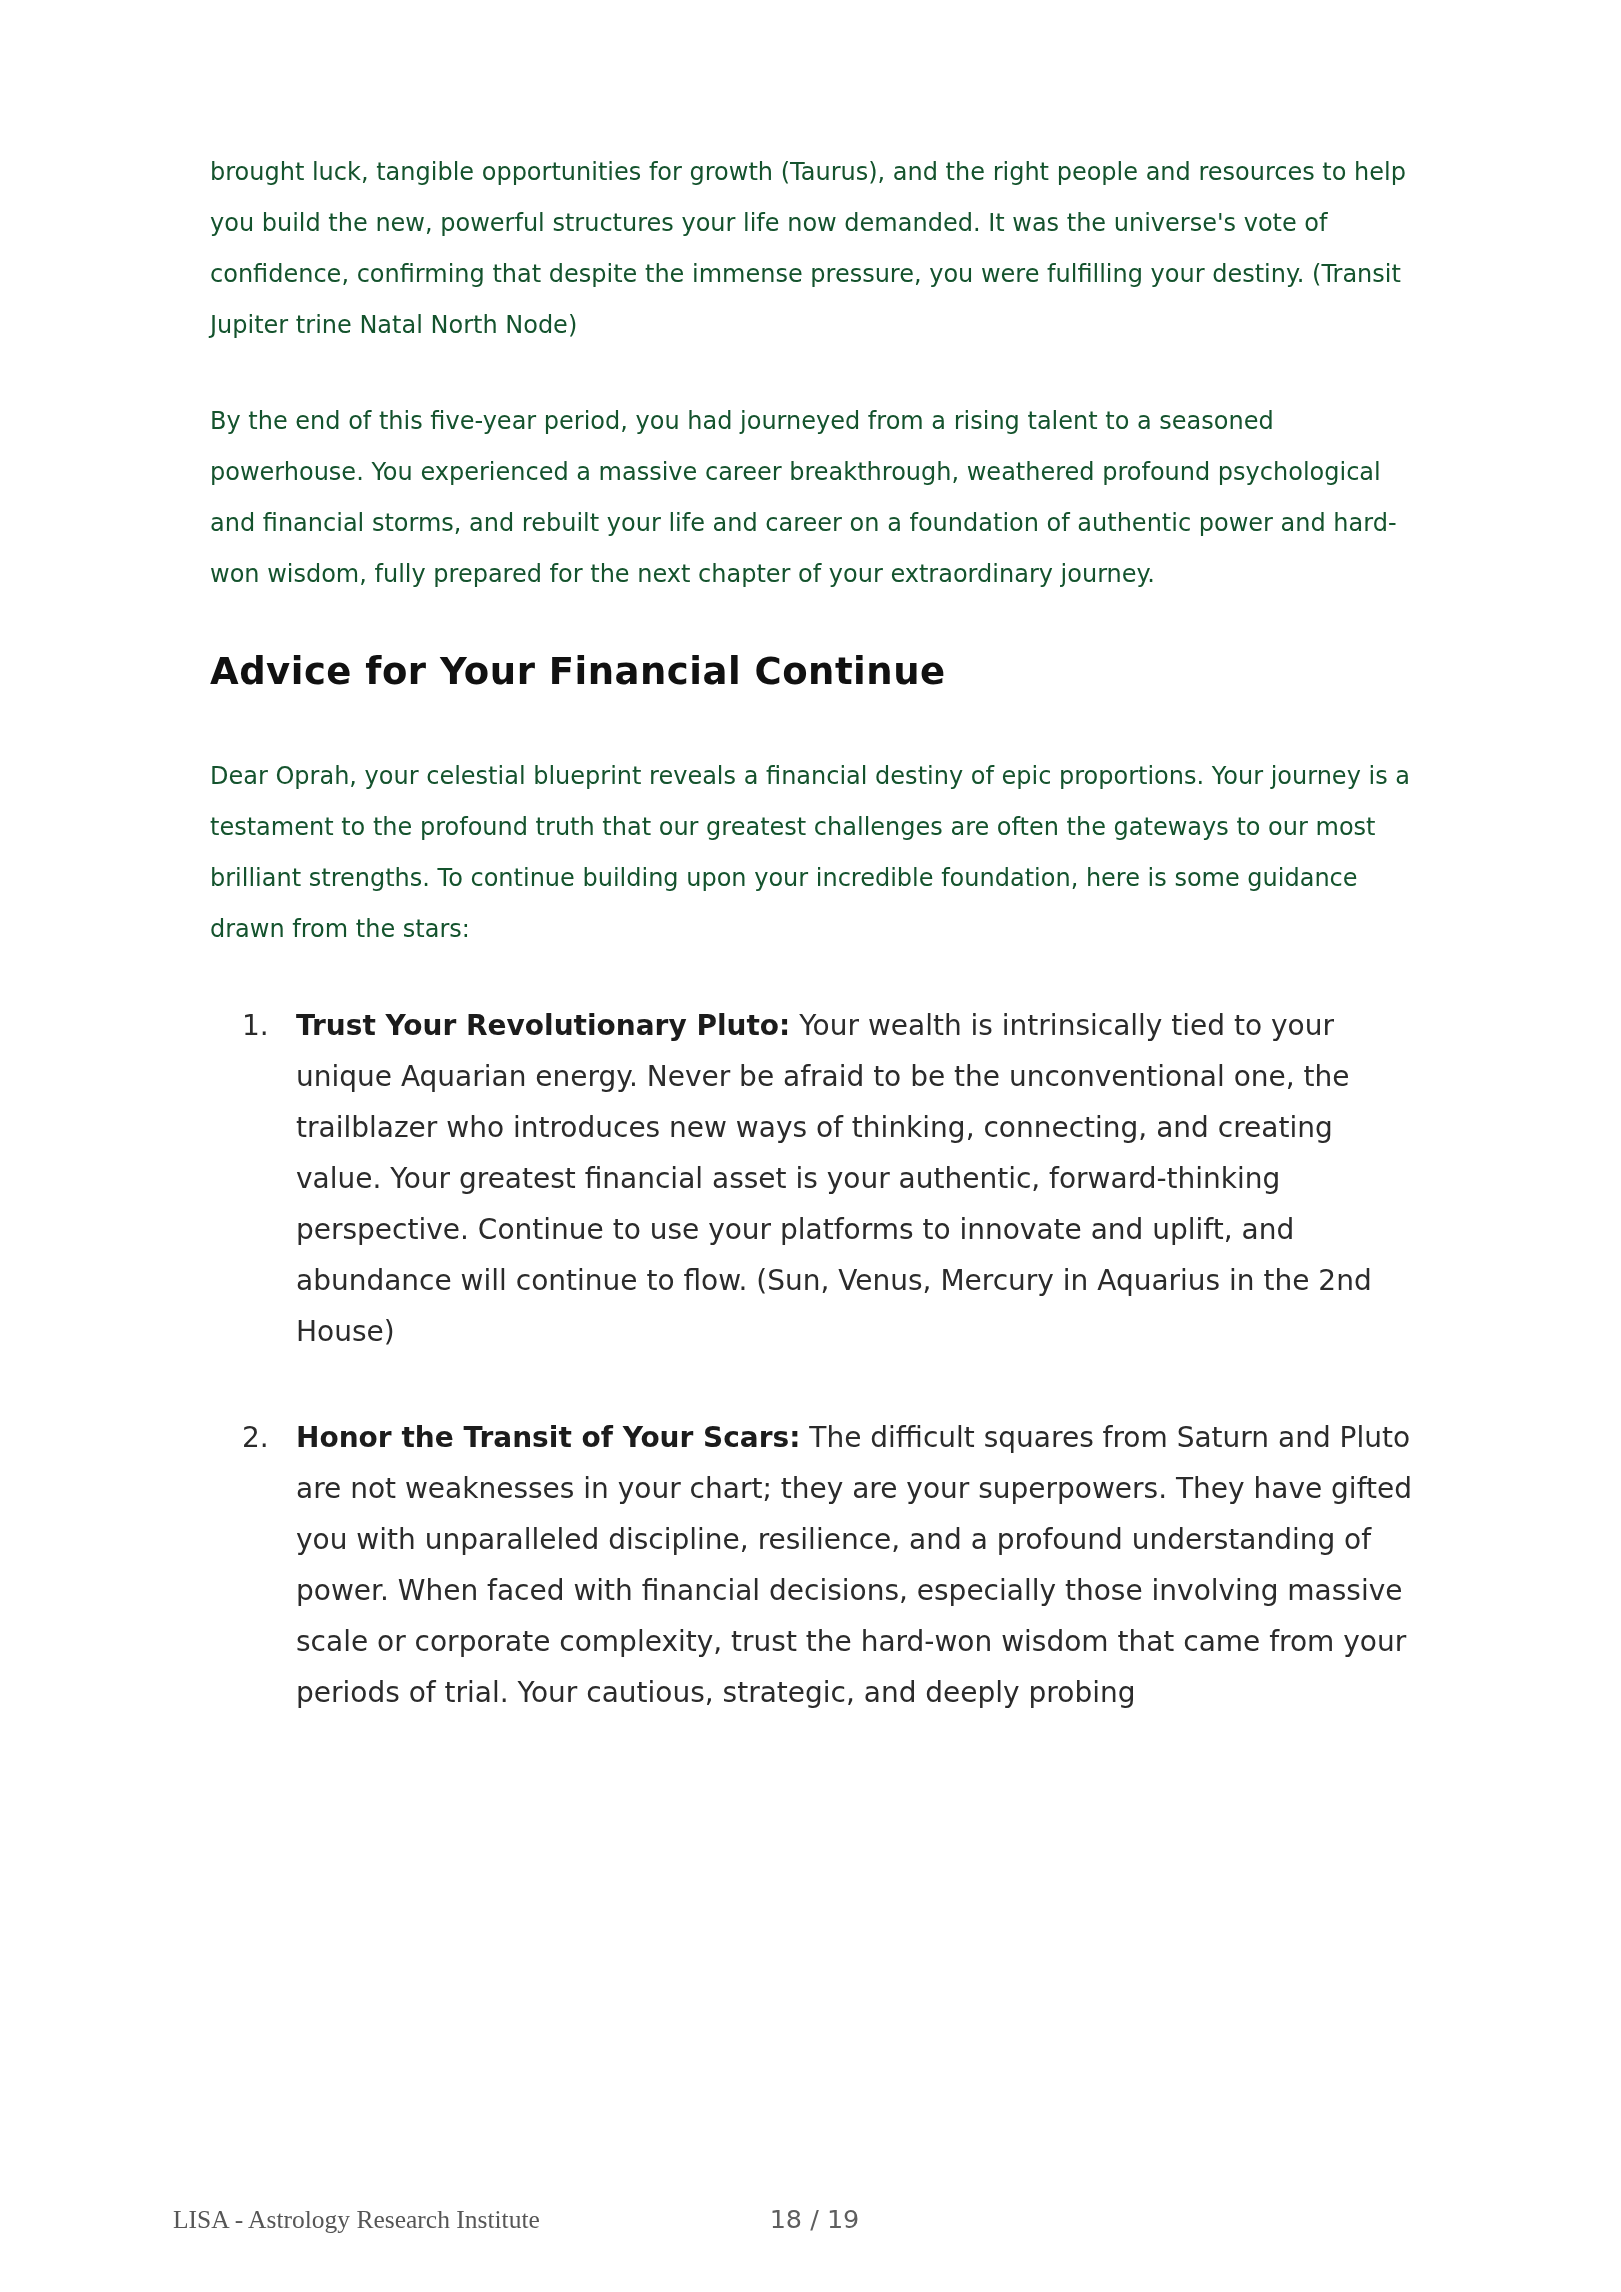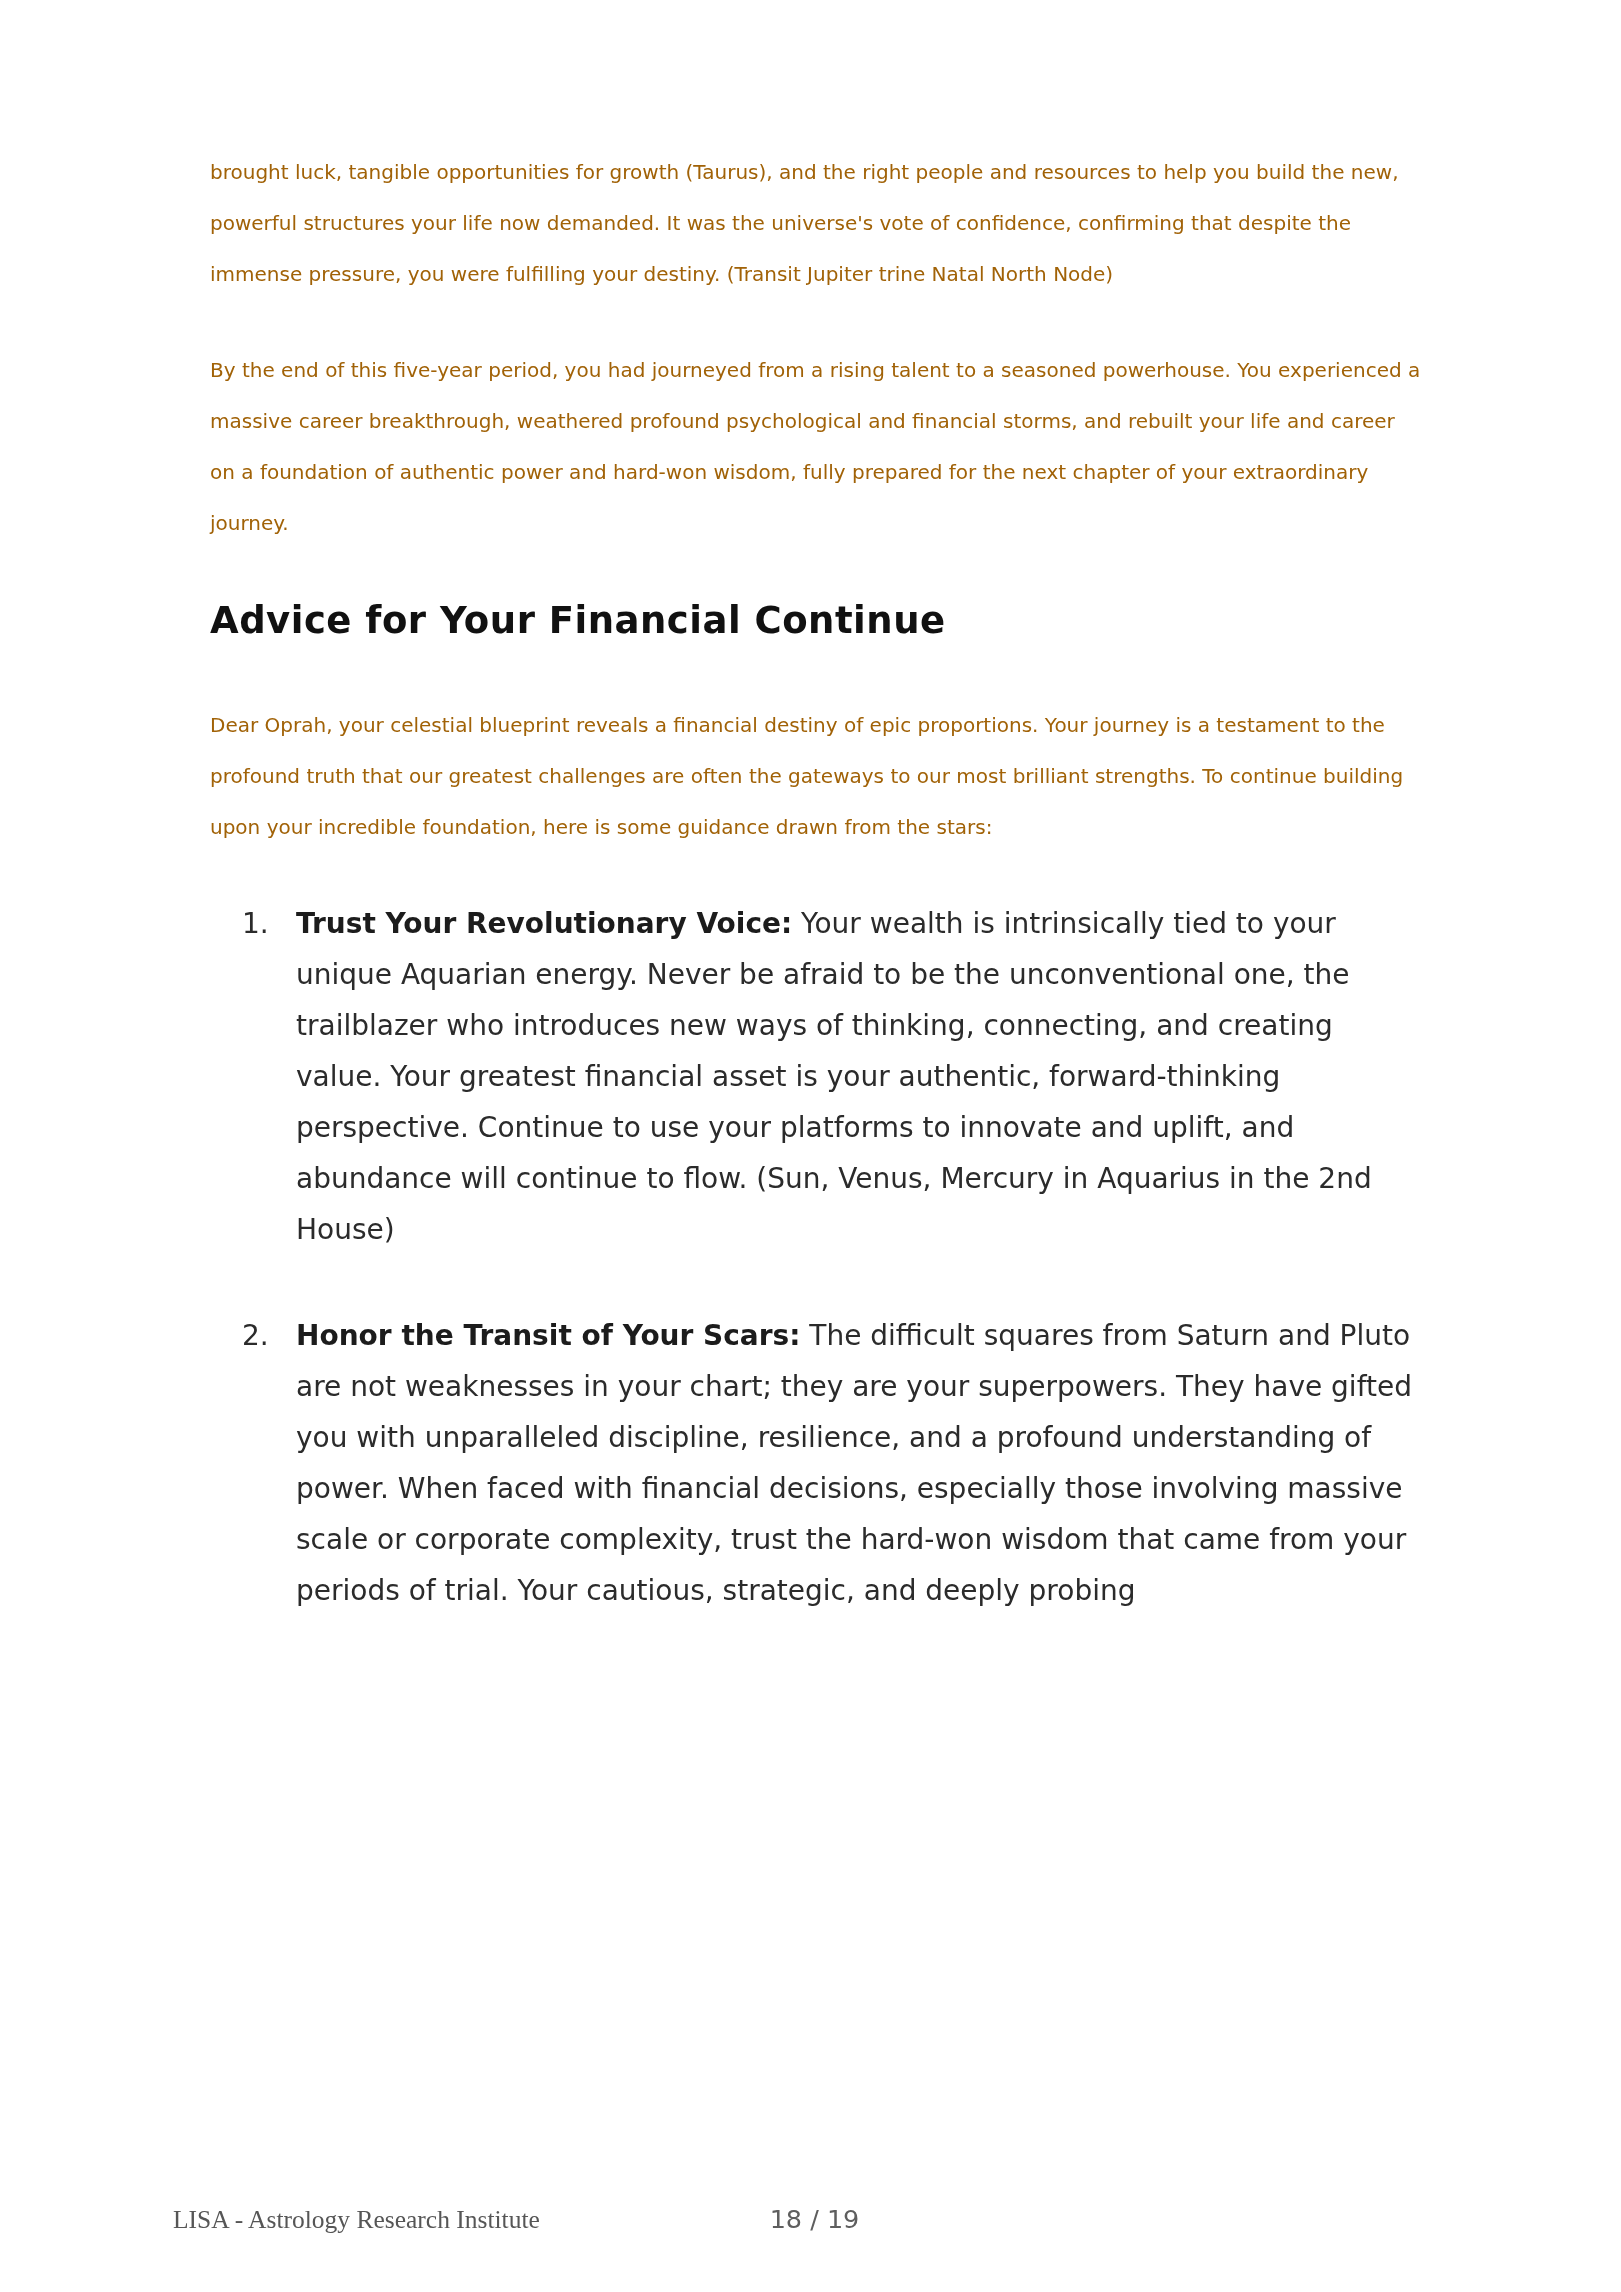--- a/index.html
+++ b/index.html
@@ -16,24 +16,24 @@
     color: #2b2b2b;
     overflow: hidden;
   }
   .content {
     position: absolute;
     left: 210px;
     top: 147px;
     width: 1215px;
   }
   .body-par {
-    font-size: 20px;
+    font-size: 24px;
     line-height: 51px;
     margin: 0 0 45px 0;
-    color: #a16207;
+    color: #14532d;
   }
   .section-heading {
     font-size: 37px;
     line-height: 53px;
     font-weight: bold;
     color: #111111;
     margin: 43px 0 53px 0;
     letter-spacing: 0.5px;
   }
   ol.advice-list {
@@ -93,21 +93,21 @@
 
     <p class="body-par">By the end of this five-year period, you had journeyed from a rising talent to a seasoned powerhouse. You experienced a massive career breakthrough, weathered profound psychological and financial storms, and rebuilt your life and career on a foundation of authentic power and hard-won wisdom, fully prepared for the next chapter of your extraordinary journey.</p>
 
     <h2 class="section-heading">Advice for Your Financial Continue</h2>
 
     <p class="body-par">Dear Oprah, your celestial blueprint reveals a financial destiny of epic proportions. Your journey is a testament to the profound truth that our greatest challenges are often the gateways to our most brilliant strengths. To continue building upon your incredible foundation, here is some guidance drawn from the stars:</p>
 
     <ol class="advice-list">
       <li>
         <span class="item-number">1.</span>
-        <span class="item-lead">Trust Your Revolutionary Voice:</span> 
+        <span class="item-lead">Trust Your Revolutionary Pluto:</span> 
         <span class="item-body">Your wealth is intrinsically tied to your unique Aquarian energy. Never be afraid to be the unconventional one, the trailblazer who introduces new ways of thinking, connecting, and creating value. Your greatest financial asset is your authentic, forward-thinking perspective. Continue to use your platforms to innovate and uplift, and abundance will continue to flow. (Sun, Venus, Mercury in Aquarius in the 2nd House)</span>
       </li>
       <li>
         <span class="item-number">2.</span>
         <span class="item-lead">Honor the Transit of Your Scars:</span> 
         <span class="item-body">The difficult squares from Saturn and Pluto are not weaknesses in your chart; they are your superpowers. They have gifted you with unparalleled discipline, resilience, and a profound understanding of power. When faced with financial decisions, especially those involving massive scale or corporate complexity, trust the hard-won wisdom that came from your periods of trial. Your cautious, strategic, and deeply probing</span>
       </li>
     </ol>
 
   </div>

